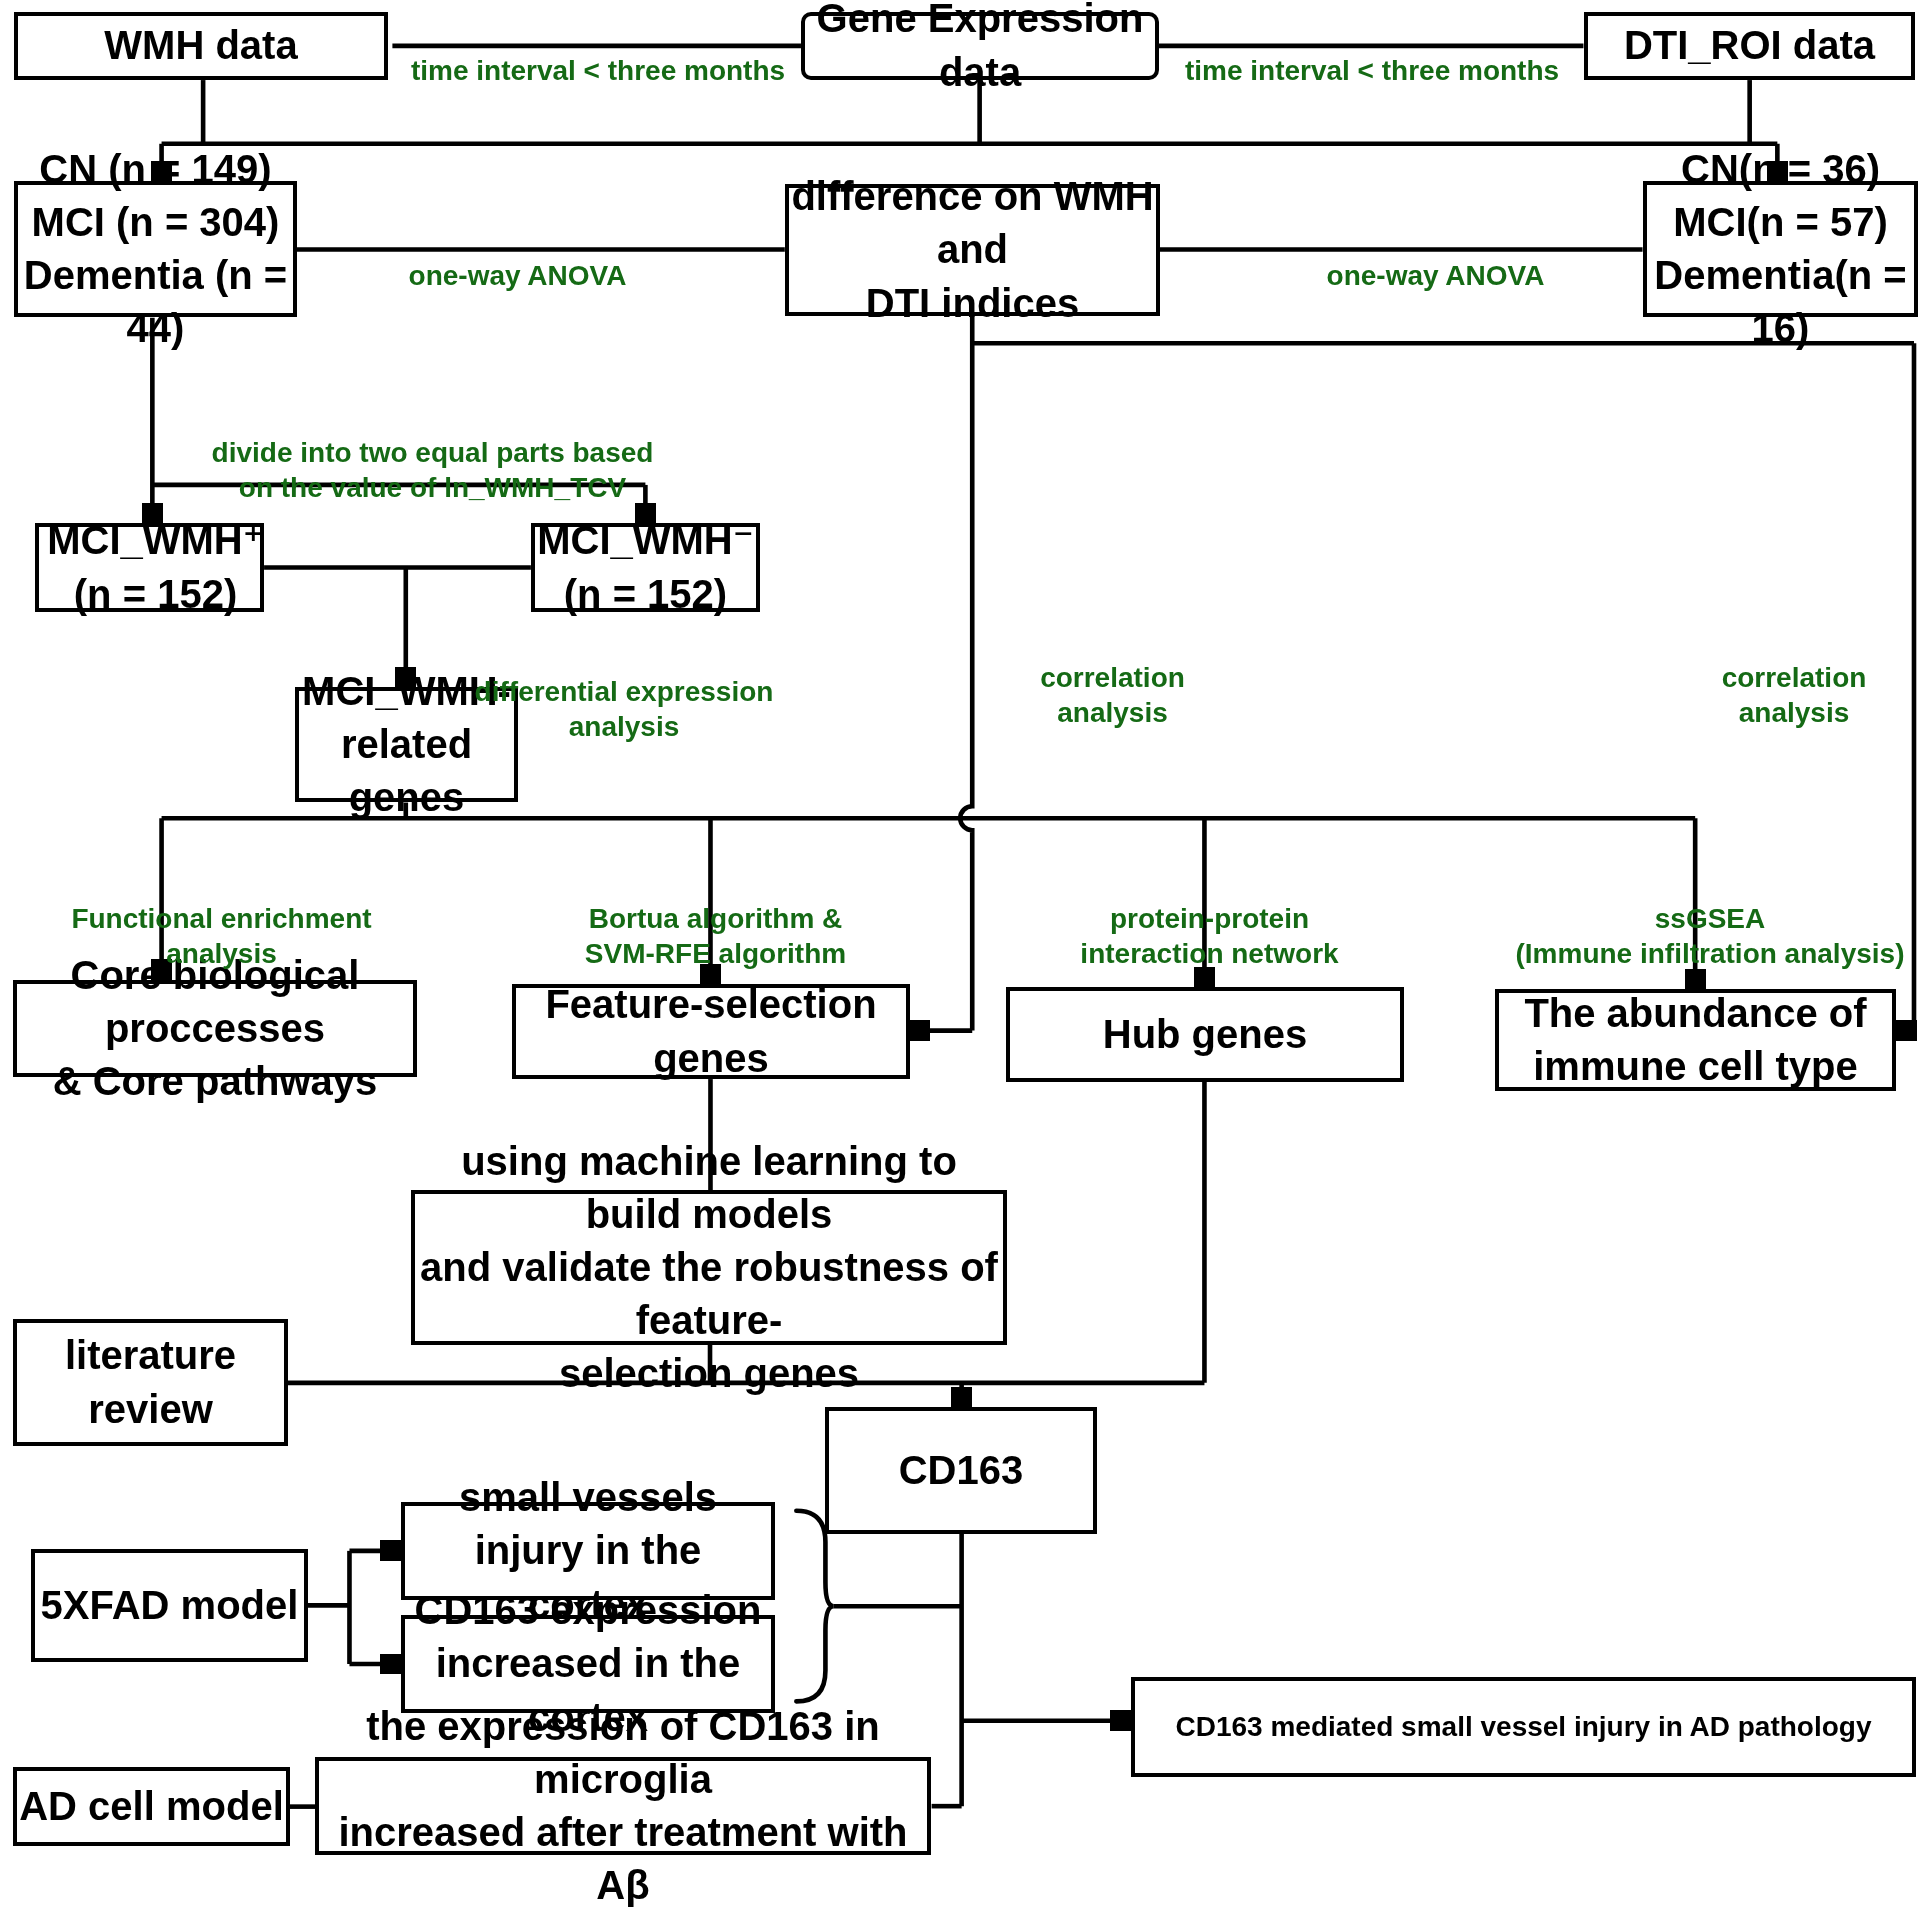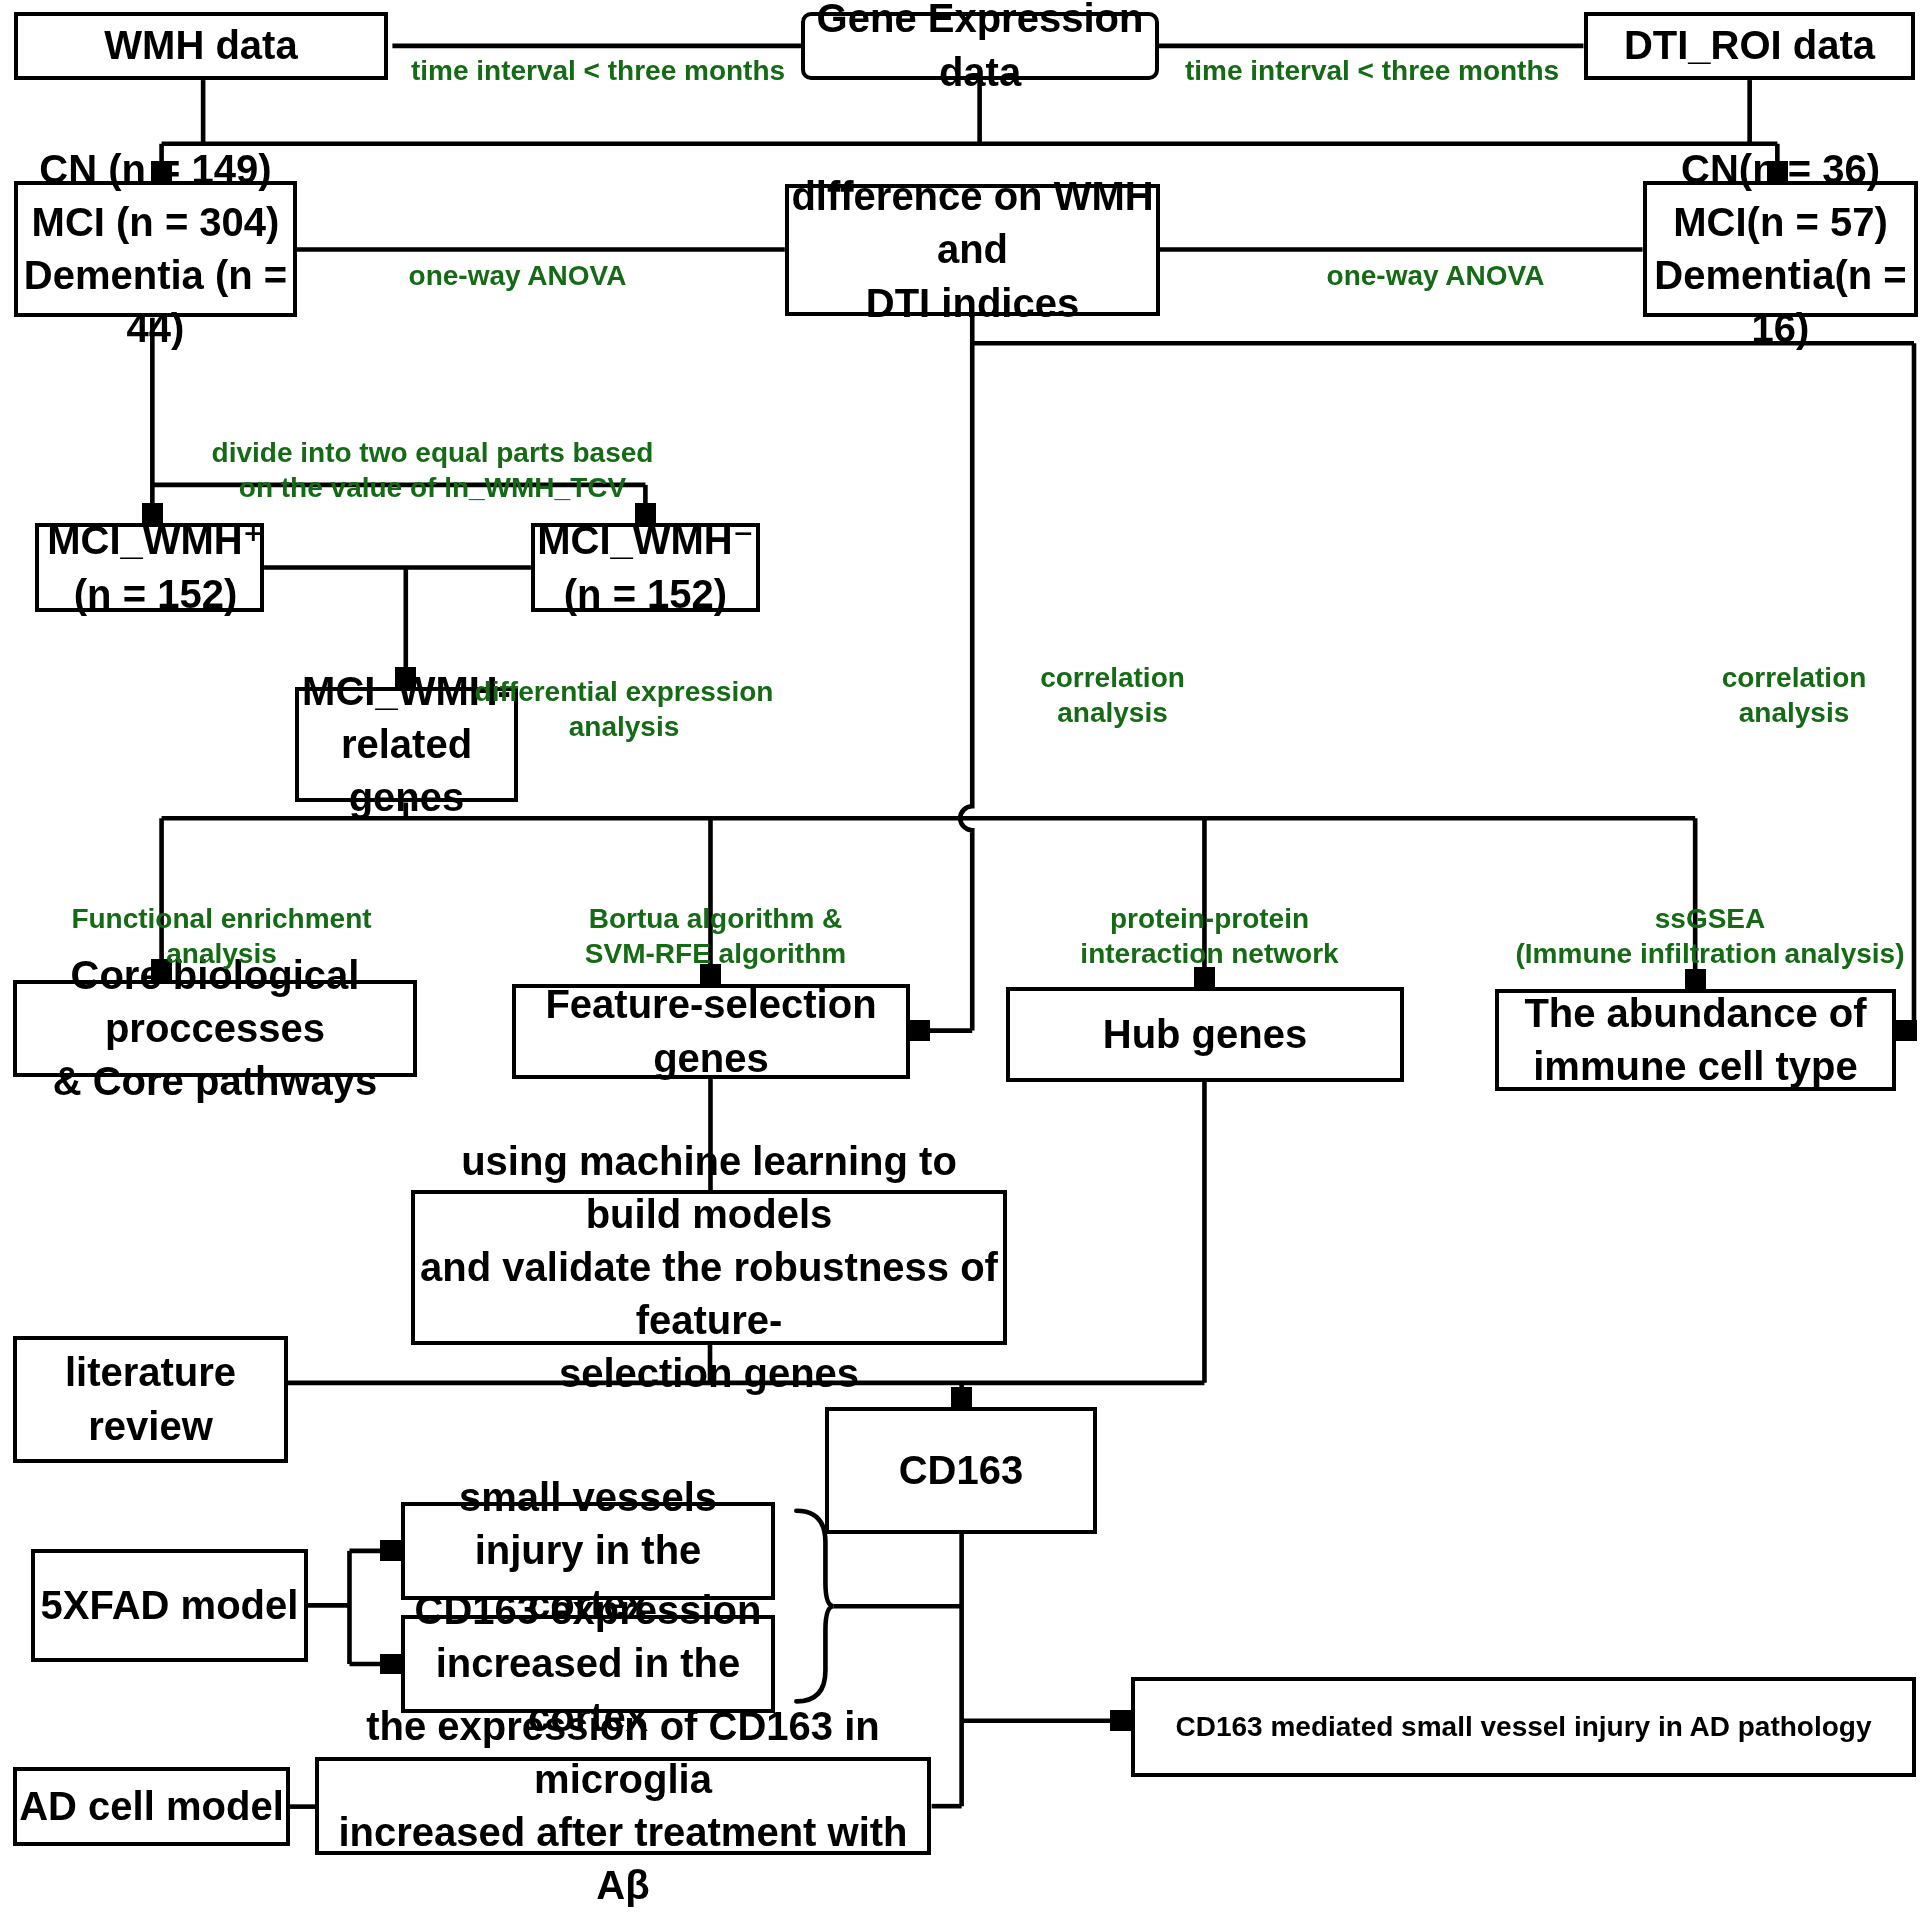--- a/index.html
+++ b/index.html
@@ -110,21 +110,21 @@
   <div class="node" style="left:13px;top:980px;width:404px;height:97px;">Core biological proccesses
 &amp; Core pathways</div>
   <div class="node" style="left:512px;top:984px;width:398px;height:95px;">Feature-selection genes</div>
   <div class="node" style="left:1006px;top:987px;width:398px;height:95px;">Hub genes</div>
   <div class="node" style="left:1495px;top:989px;width:401px;height:102px;">The abundance of
 immune cell type</div>
 
   <div class="node" style="left:411px;top:1190px;width:596px;height:155px;">using machine learning to build models
 and validate the robustness of feature-
 selection genes</div>
-  <div class="node" style="left:13px;top:1319px;width:275px;height:127px;margin-top:17px;">literature review</div>
+  <div class="node" style="left:13px;top:1319px;width:275px;height:127px;">literature review</div>
   <div class="node" style="left:825px;top:1407px;width:272px;height:127px;">CD163</div>
 
   <div class="node" style="left:31px;top:1549px;width:277px;height:113px;">5XFAD model</div>
   <div class="node" style="left:401px;top:1502px;width:374px;height:98px;">small vessels injury in the
 cortex</div>
   <div class="node" style="left:401px;top:1615px;width:374px;height:98px;">CD163 expression
 increased in the cortex</div>
 
   <div class="node" style="left:13px;top:1767px;width:277px;height:79px;">AD cell model</div>
   <div class="node" style="left:315px;top:1757px;width:616px;height:98px;">the expression of CD163 in microglia

